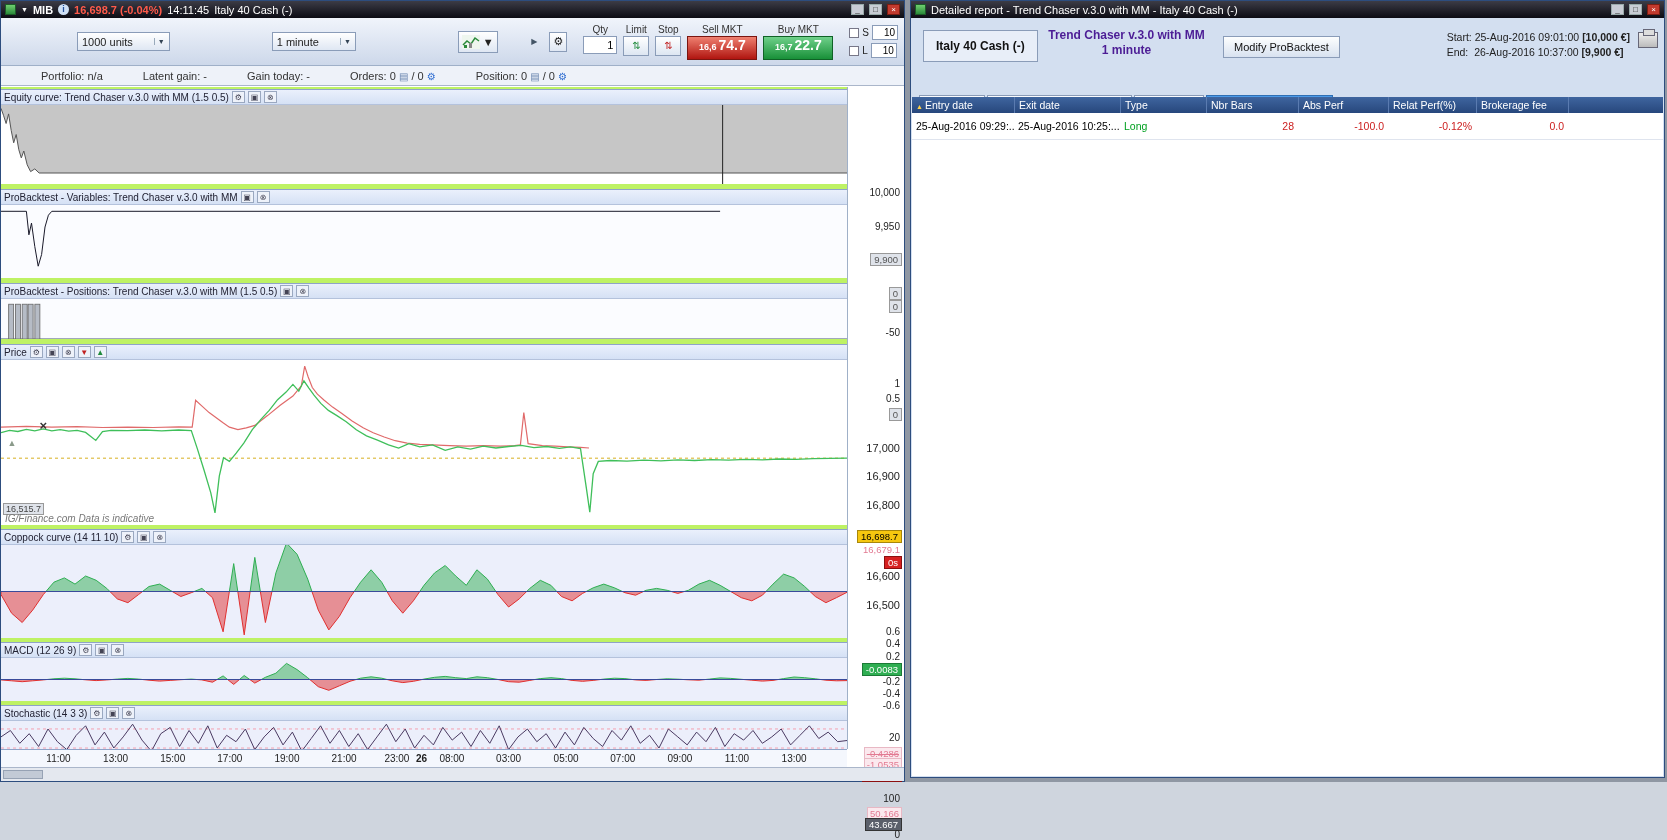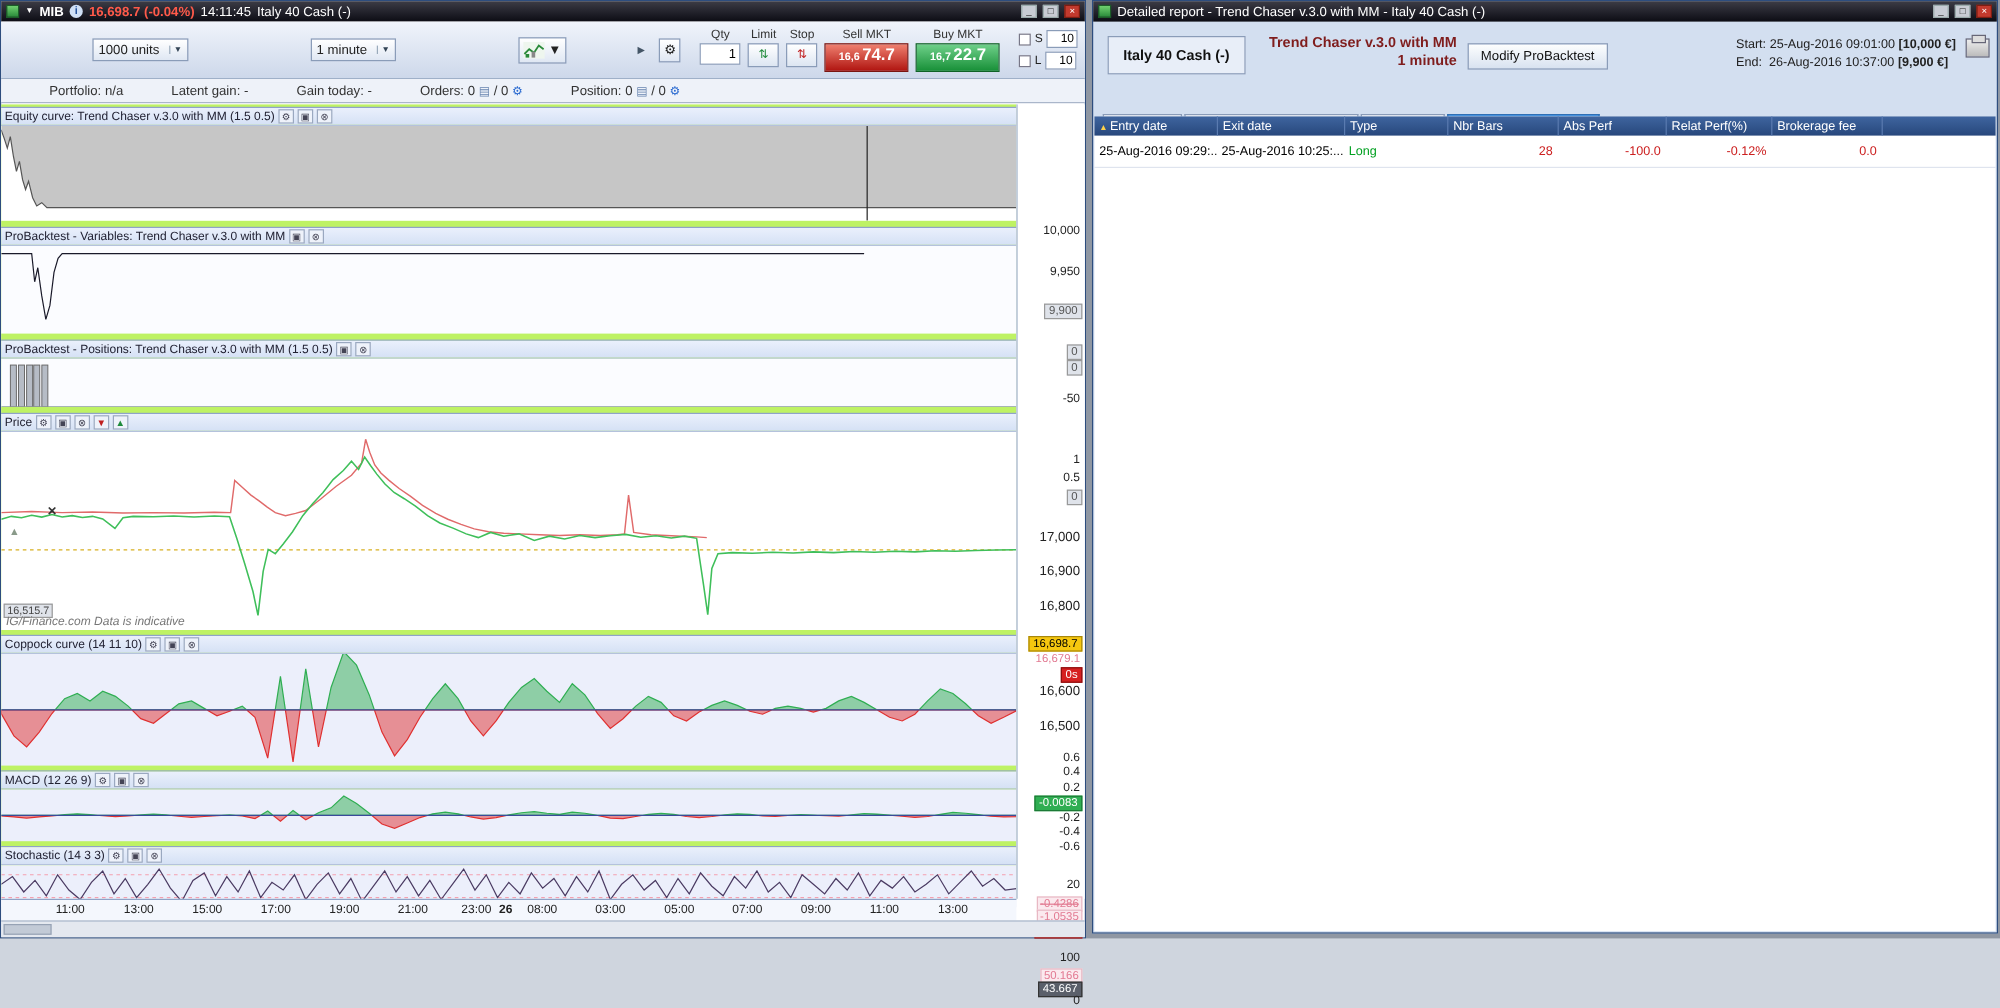--- a/index.html
+++ b/index.html
@@ -11,21 +11,21 @@
   .titlebar{height:17px;background:linear-gradient(#3c3c46,#0c0c14);color:#fff;font-size:11px;display:flex;align-items:center;padding:0 4px;gap:5px;white-space:nowrap}
   .titlebar .sym{font-weight:bold}
   .titlebar .red{color:#ff5a4a;font-weight:bold}
   .tb-sp{flex:1}
   .wbtn{width:13px;height:11px;border:1px solid #9aa;background:#c8ccd4;color:#222;font-size:8px;line-height:9px;text-align:center;flex:none}
   .wbtn.close{background:#c23a2e;color:#fff;border-color:#7d1d12}
   .appicon{width:11px;height:11px;background:linear-gradient(#6fcf6f,#2a8a3a);border:1px solid #1c5c28;flex:none}
   .infoicon{width:11px;height:11px;border-radius:6px;background:#cfe0f5;color:#23509a;font-size:9px;line-height:11px;text-align:center;font-weight:bold;flex:none}
   
   #toolbar{height:48px;background:linear-gradient(#f0f4fb,#cdd8ea);border-bottom:1px solid #9fb0c8;display:flex;align-items:center;padding:0 6px;gap:12px;font-size:11px;color:#222}
-  .select{background:linear-gradient(#ffffff,#dfe7f3);border:1px solid #8a9cb8;padding:1px 4px;display:flex;gap:8px;align-items:center;height:19px}
+  .select{background:linear-gradient(#ffffff,#dfe7f3);border:1px solid #8a9cb8;padding:1px 4px;display:flex;gap:21px;align-items:center;height:19px}
   .select .dd{font-size:7px;color:#345;border-left:1px solid #9ab;padding-left:3px}
   .iconbtn{border:1px solid #8a9cb8;background:linear-gradient(#fff,#dfe7f3);height:22px;display:flex;align-items:center;padding:0 3px;gap:3px}
   .tradegrid{display:flex;gap:6px;align-items:flex-start;margin-left:4px}
   .trade-col{display:flex;flex-direction:column;align-items:center;font-size:10px;color:#333;gap:0}
   .trade-col .hdr{height:12px;line-height:12px}
   .qty-input{width:34px;height:18px;border:1px solid #8a9cb8;font-size:11px;text-align:right;padding:1px 3px}
   .mini-btn{width:26px;height:20px;border:1px solid #8a9cb8;background:linear-gradient(#fff,#dde6f2);font-size:10px;text-align:center;line-height:18px}
   .btn-sell,.btn-buy{width:70px;height:24px;border:1px solid #7a1510;color:#fff;display:flex;align-items:baseline;justify-content:center;gap:2px;font-weight:bold}
   .btn-sell{background:linear-gradient(#ef8070,#b01510)}
   .btn-buy{background:linear-gradient(#6fd08a,#189038);border-color:#0f6226}
@@ -60,21 +60,21 @@
   .gbadge.darkb{background:#5a5f6a;color:#fff;border-color:#333}
   .gpink{position:absolute;right:2px;color:#e27a92;font-size:9.5px;background:#fbe9ee;padding:0 2px;border:1px solid #e8b8c4}
   
   #xaxis{position:absolute;left:0;top:748px;width:846px;height:18px;border-top:1px solid #8fa3c8;background:#f4f7fd;font-size:10px;color:#222}
   #xaxis span{position:absolute;top:3px;transform:translateX(-50%)}
   #hscroll{position:absolute;left:0;bottom:0;width:903px;height:14px;background:#e4e8ef;border-top:1px solid #aab6ca}
   .thumb{position:absolute;left:2px;top:2px;width:40px;height:9px;background:#c2cad6;border:1px solid #96a2b4}
   
   #rheader{position:relative;height:60px;padding:8px}
   .instbox{position:absolute;left:12px;top:12px;border:1px solid #8a9cb8;background:#e8eef8;font-weight:bold;font-size:12px;padding:8px 12px;color:#111}
-  .sysbox{position:absolute;left:128px;top:10px;width:175px;text-align:right;font-size:12px;font-weight:bold;color:#7f1d1d;line-height:15px}
+  .sysbox{position:absolute;left:128px;top:10px;width:175px;text-align:center;font-size:12px;font-weight:bold;color:#4c1d95;line-height:15px}
   .modbtn{position:absolute;left:312px;top:18px;border:1px solid #8a9cb8;background:linear-gradient(#fdfefe,#d8e2f0);font-size:11px;padding:4px 10px;color:#111}
   .startend{position:absolute;right:34px;top:12px;font-size:10.5px;color:#222;text-align:left;line-height:15px}
   .startend b{font-weight:bold}
   .printer{position:absolute;right:6px;top:14px;width:20px;height:16px;border:1px solid #667;background:linear-gradient(#eee,#bbb)}
   .printer:before{content:"";position:absolute;left:4px;top:-4px;width:10px;height:5px;background:#ddd;border:1px solid #667}
   #rtabs{display:flex;gap:2px;padding:0 0 0 8px;height:19px;align-items:flex-end}
   .tab{border:1px solid #8a9cb8;border-bottom:none;background:linear-gradient(#fbfcfe,#dde5f1);font-size:11px;padding:2px 9px;color:#123;height:18px}
   .tab.active{background:#4b9ae8;color:#fff;font-weight:bold;border-color:#2f6fb4}
   #rtable{position:absolute;left:1px;right:1px;top:96px;bottom:1px;background:#fff}
   .thead{display:flex;background:linear-gradient(#3f659f,#27477c);color:#fff;font-size:10.5px;height:16px;align-items:center}

